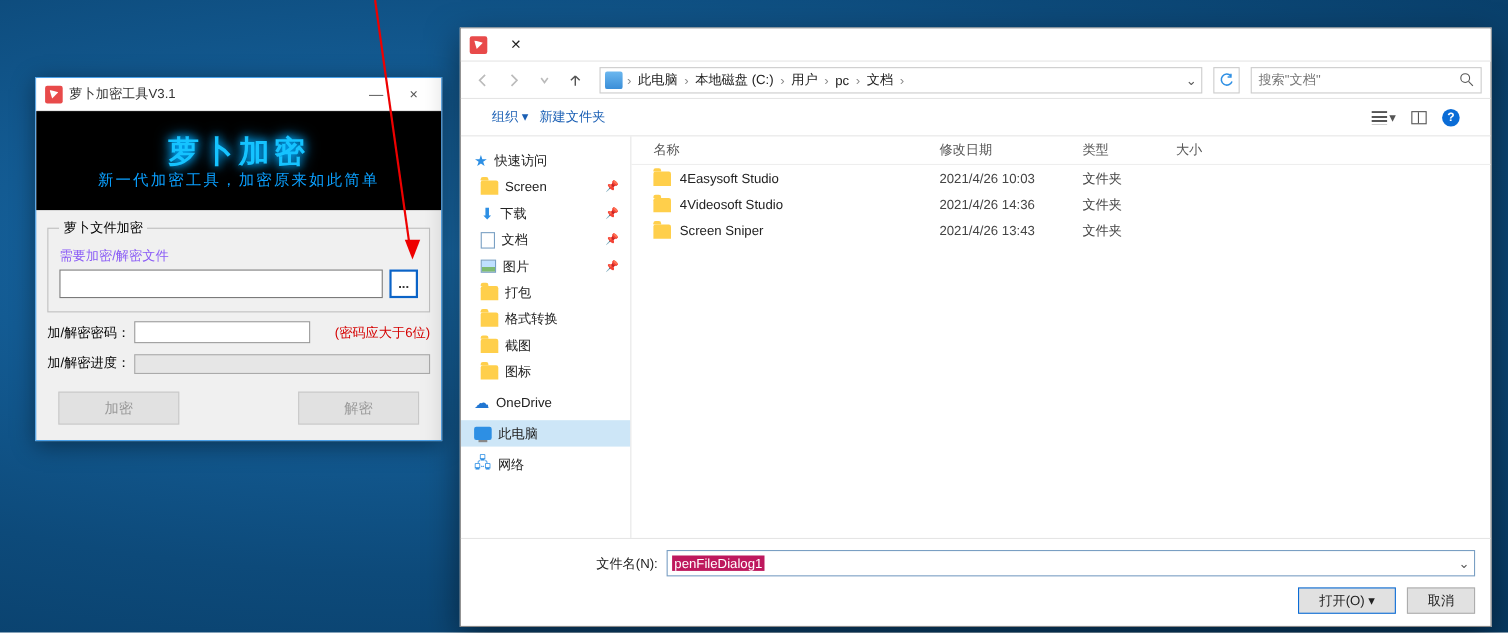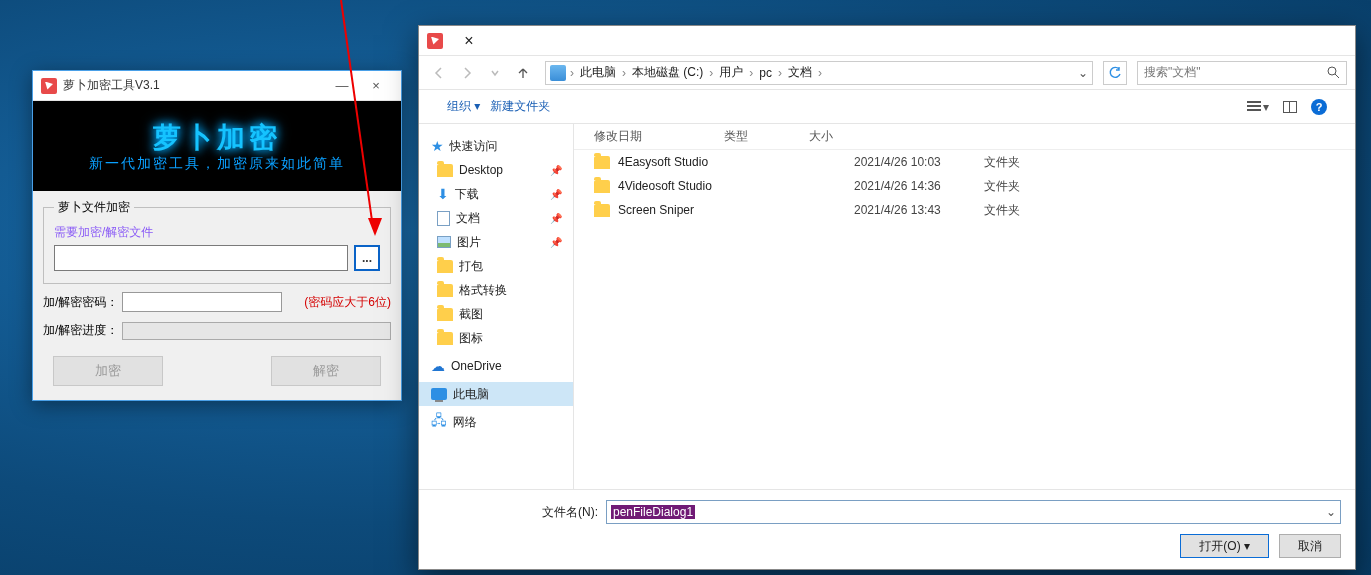--- a/index.html
+++ b/index.html
@@ -110,21 +110,21 @@
   .col-size{width:60px;}
   .list-row{display:flex;height:24px;align-items:center;padding-left:20px;}
   .list-row .name{width:260px;display:flex;align-items:center;gap:8px;}
   .list-row .date{width:130px;color:#444;}
   .list-row .type{width:85px;color:#444;}
 
   .dlg-foot{height:80px;border-top:1px solid #e5e5e5;padding:10px 14px;display:flex;flex-direction:column;gap:10px;}
   .fn-row{display:flex;align-items:center;gap:8px;}
   .fn-row .lbl{width:165px;text-align:right;}
   .fn-input{flex:1;height:24px;border:1px solid #7a9fc3;display:flex;align-items:center;padding:0 4px;}
-  .fn-input .seltext{background:#701a75;color:#fff;padding:0 2px;}
+  .fn-input .seltext{background:#be185d;color:#fff;padding:0 2px;}
   .fn-input .drop{margin-left:auto;color:#555;}
   .foot-btns{margin-left:auto;display:flex;gap:10px;}
   .winbtn{height:24px;padding:0 18px;border:1px solid #adadad;background:#e1e1e1;display:flex;align-items:center;justify-content:center;font-size:12px;}
   .winbtn.primary{border-color:#0a6cd6;}
 
   svg{display:block;}
 </style>
 </head>
 <body>
 
@@ -242,21 +242,21 @@
   </div>
 
   <div class="dlg-main">
     <div class="tree">
       <div class="node section">
           <span class="ic-star">★</span>
           <span>快速访问</span>
         </div>
       <div class="node">
           <span class="ic-folder"></span>
-          <span>Desktop</span>
+          <span>Screen</span>
           <span class="pin">📌</span>
         </div>
       <div class="node">
           <span class="ic-dl">⬇</span>
           <span>下载</span>
           <span class="pin">📌</span>
         </div>
       <div class="node">
           <span class="ic-doc"></span>
           <span>文档</span>
@@ -292,20 +292,21 @@
           <span>此电脑</span>
         </div>
       <div class="node section">
           <span class="ic-net">🖧</span>
           <span>网络</span>
         </div>
     </div>
 
     <div class="list">
       <div class="list-head">
+        <div class="col-name">名称</div>
         <div class="col-date">修改日期</div>
         <div class="col-type">类型</div>
         <div class="col-size">大小</div>
       </div>
       <div id="rows">
           <div class="list-row">
             <div class="name">
               <span class="ic-folder"></span>
               <span>4Easysoft Studio</span>
             </div>

